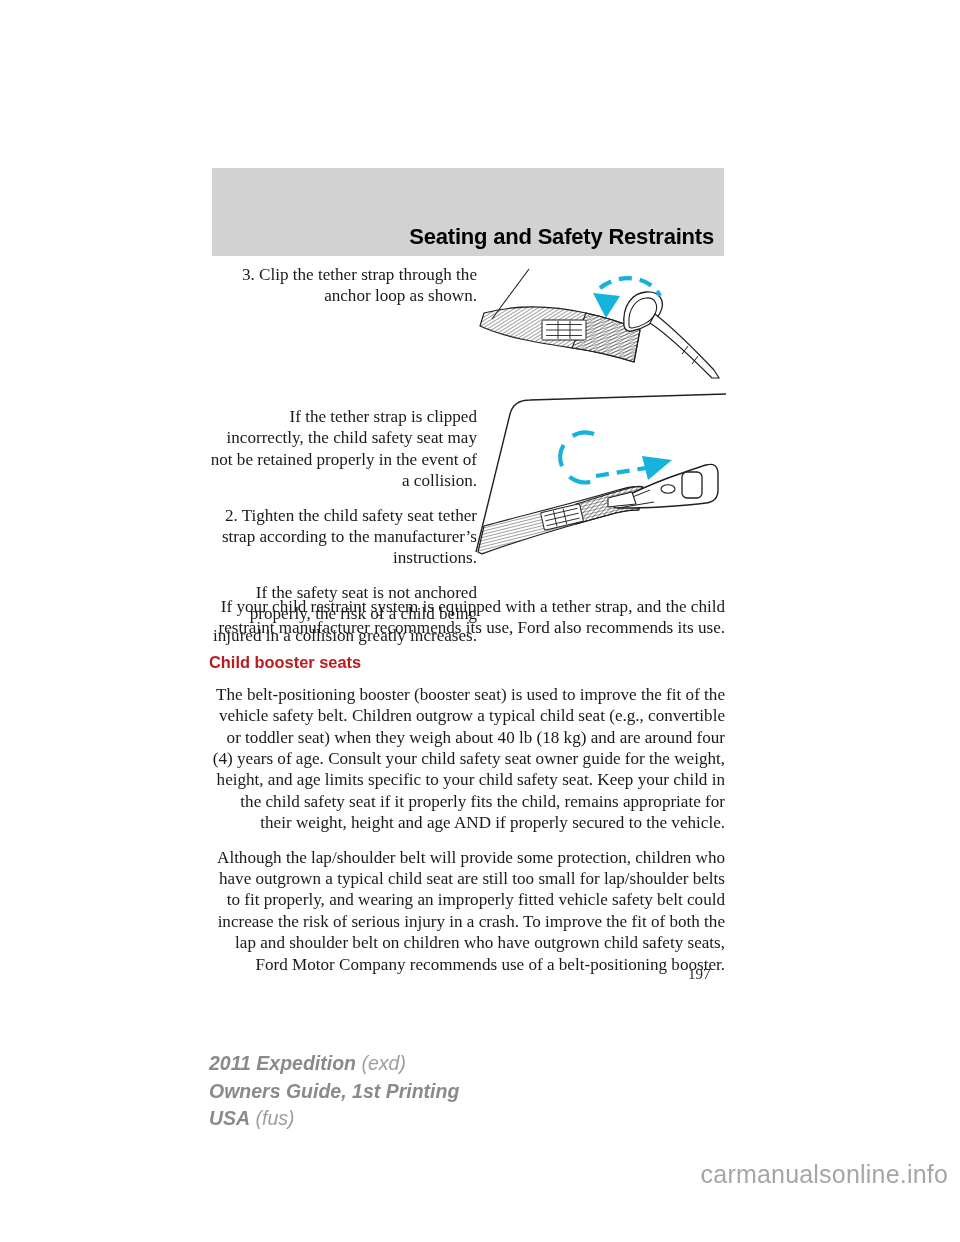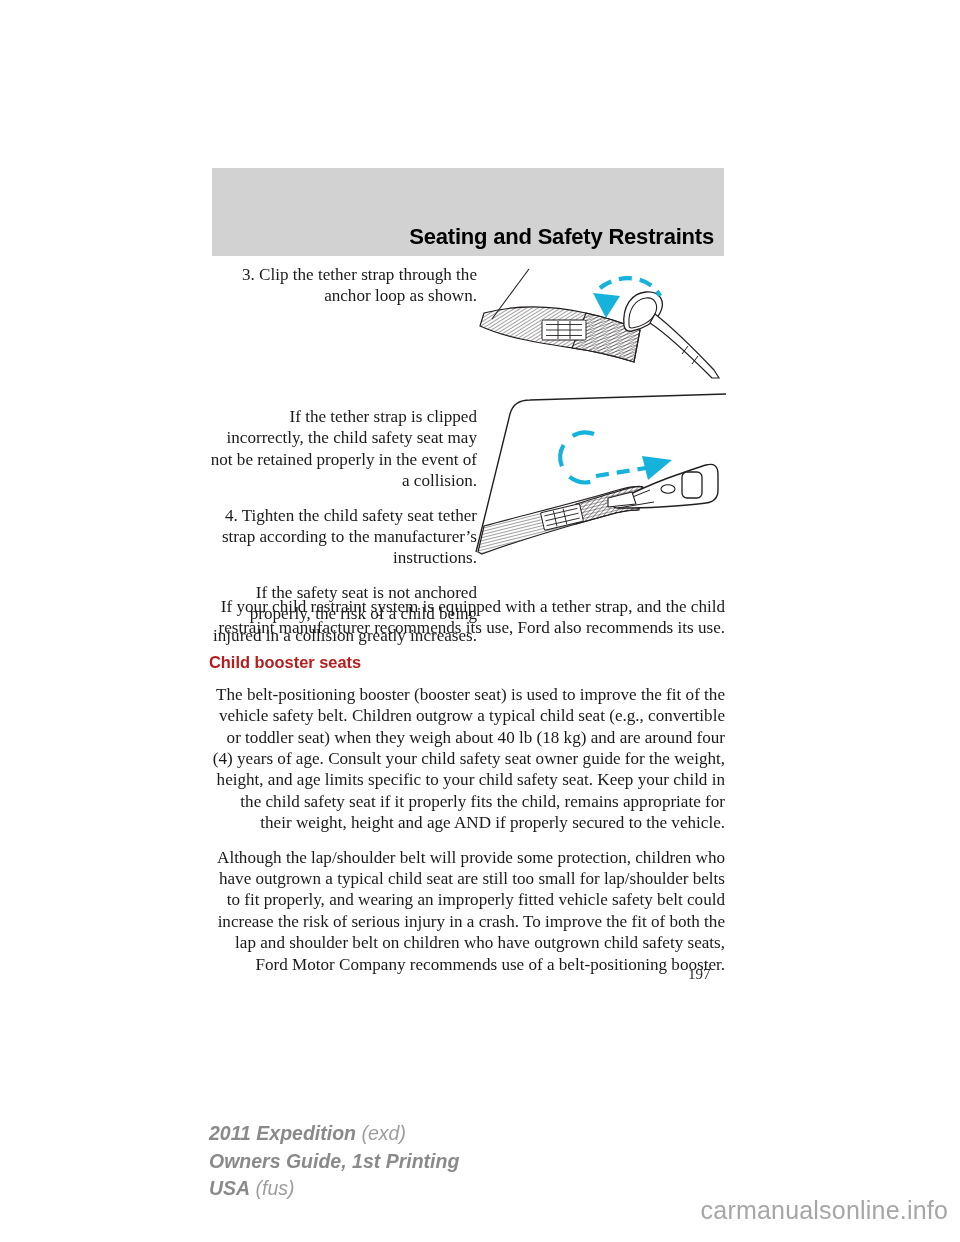--- a/index.html
+++ b/index.html
@@ -91,36 +91,36 @@
     top: 966px;
     font-family: "Liberation Serif", serif;
     font-size: 15px;
     color: #2a2a2a;
   }
 
   
   .footer {
     position: absolute;
     left: 209px;
-    top: 1120px;
+    top: 1050px;
     font-family: "Liberation Sans", sans-serif;
     font-style: italic;
     font-size: 19.5px;
     line-height: 27.5px;
     color: #8a8a8a;
   }
   .footer .strong { font-weight: bold; color: #8a8a8a; }
   .footer .light  { font-weight: normal; color: #9d9d9d; }
   .footer-line { white-space: nowrap; }
 
   
   .watermark {
     position: absolute;
     right: 12px;
-    top: 1196px;
+    top: 1160px;
     font-family: "Liberation Sans", sans-serif;
     font-size: 25px;
     color: #a6a6a6;
     letter-spacing: 0.2px;
     white-space: nowrap;
     text-align: center;
   }
 </style>
 </head>
 <body>
@@ -172,21 +172,21 @@
       <line x1="214" y1="80" x2="208" y2="88" stroke="#231f20" stroke-width="1"></line>
       <line x1="224" y1="90" x2="218" y2="98" stroke="#231f20" stroke-width="1"></line>
 
       <path d="M126,22 C146,6 176,10 186,30" fill="none" stroke="#15b2dc" stroke-width="4.2" stroke-dasharray="13 8" stroke-linecap="butt"></path>
       <polygon points="132,52 119,27 146,30" fill="#15b2dc"></polygon>
     </svg>
   </div>
 
   <div class="block-middle">
     <p class="body narrow">If the tether strap is clipped incorrectly, the child safety seat may not be retained properly in the event of a collision.</p>
-    <p class="body narrow">4. Tighten the child safety seat tether strap according to the manufacturer’s instructions.</p>
+    <p class="body narrow">2. Tighten the child safety seat tether strap according to the manufacturer’s instructions.</p>
     <p class="body narrow">If the safety seat is not anchored properly, the risk of a child being injured in a collision greatly increases.</p>
   </div>
 
   <div class="fig2">
     <svg viewBox="0 0 258 178" xmlns="http://www.w3.org/2000/svg">
       <defs>
         <pattern id="hatchC" width="3" height="3" patternTransform="rotate(76)" patternUnits="userSpaceOnUse">
           <line x1="0" y1="0" x2="0" y2="3" stroke="#231f20" stroke-width="0.85"></line>
         </pattern>
         <pattern id="hatchD" width="3.4" height="3.4" patternTransform="rotate(42)" patternUnits="userSpaceOnUse">

